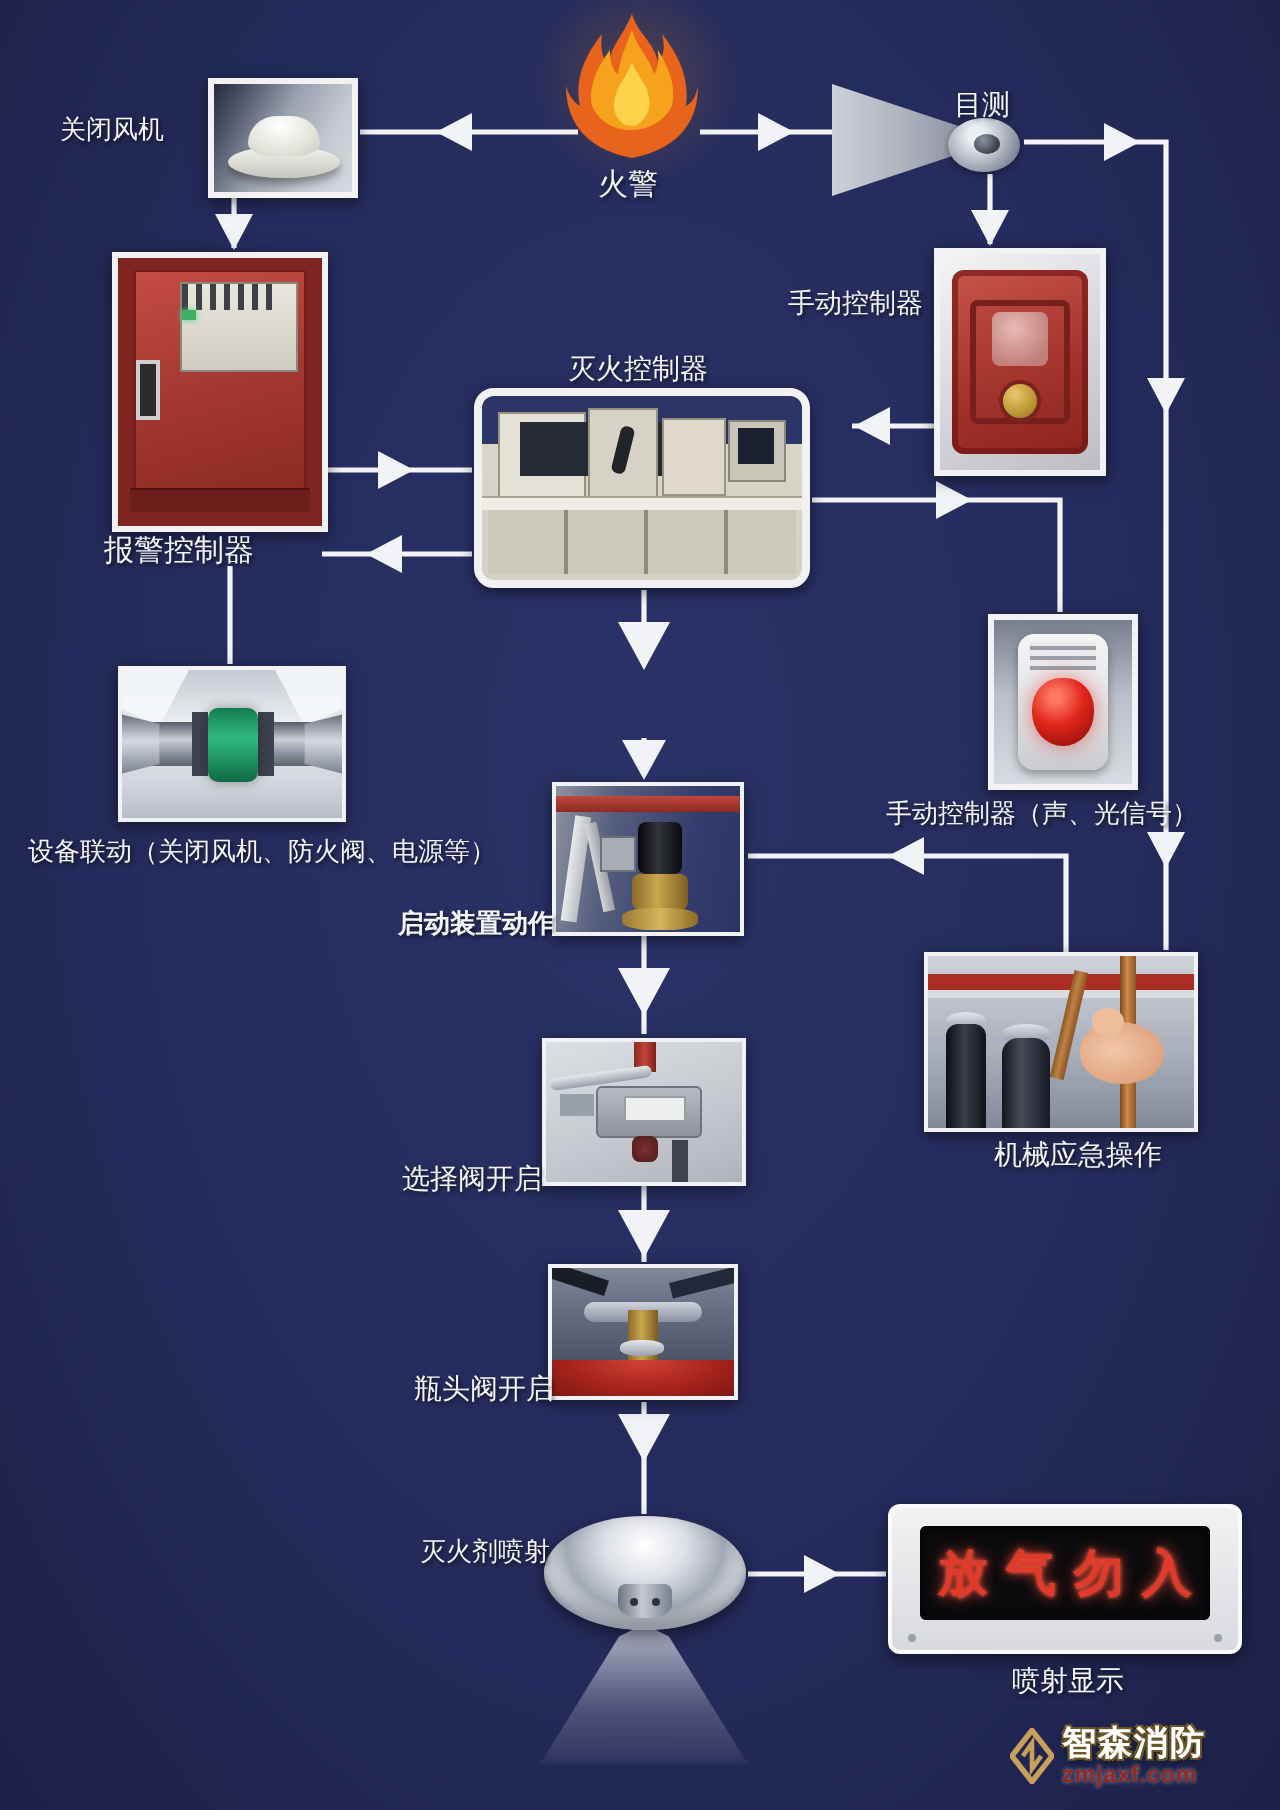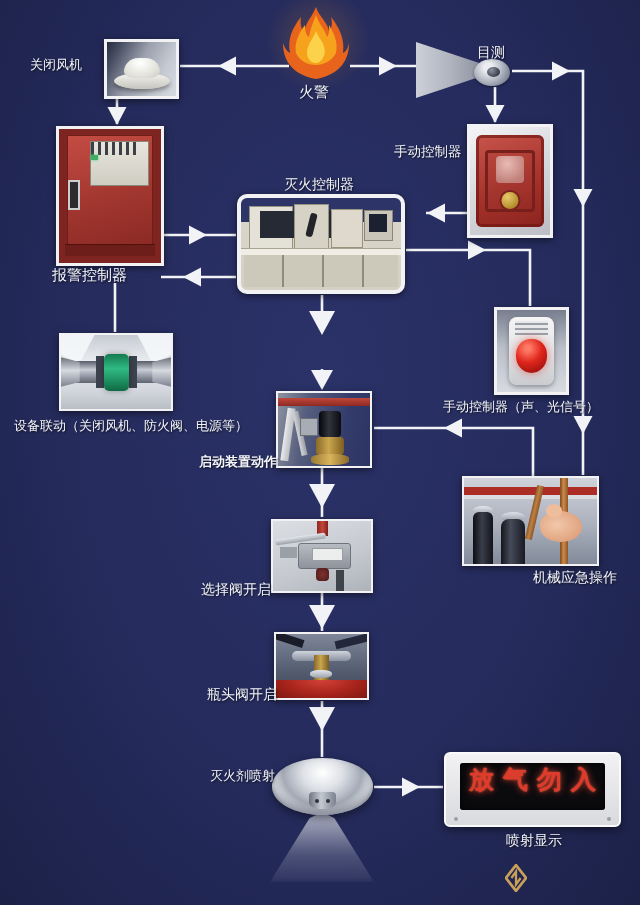--- a/index.html
+++ b/index.html
@@ -16,21 +16,21 @@
     text-shadow:1px 1px 2px rgba(0,0,0,.65);}
   .l-fire{left:299px;top:83px;font-size:15px;}
   .l-det{left:30px;top:56px;font-size:13px;}
   .l-visual{left:477px;top:44px;font-size:14px;}
   .l-manual{left:394px;top:143px;font-size:13.5px;}
   .l-alarmctrl{left:52px;top:266px;font-size:15px;}
   .l-extctrl{left:284px;top:176px;font-size:14px;}
   .l-linkage{left:14px;top:417px;font-size:13px;}
   .l-start{left:199px;top:453px;font-size:13px;font-weight:bold;}
   .l-alarmdisp{left:443px;top:398px;font-size:13px;}
-  .l-mech{left:497px;top:569px;font-size:14px;margin-left:36px;}
+  .l-mech{left:497px;top:569px;font-size:14px;}
   .l-select{left:201px;top:581px;font-size:14px;}
   .l-bottle{left:207px;top:686px;font-size:14px;font-family:Liberation Mono, monospace;}
   .l-spray{left:210px;top:767px;font-size:13px;}
   .l-spraydisp{left:506px;top:832px;font-size:14px;}
 
   .ph{position:absolute;box-sizing:border-box;border:3px solid #f2f2f4;overflow:hidden;
     box-shadow:0 2px 7px rgba(0,0,0,.5);}
   .ph>div{position:absolute;}
 
   
@@ -192,21 +192,21 @@
     background:linear-gradient(180deg,rgba(246,248,252,.85),rgba(212,217,227,.30) 60%,rgba(200,206,218,.10));
     filter:blur(2.5px);opacity:.8;}
 
   
   .sign-frame{position:absolute;left:444px;top:752px;width:177px;height:75px;border-radius:6px;
     box-sizing:border-box;border:2px solid #fafafa;
     background:linear-gradient(180deg,#f2f2f4,#d9dade);
     box-shadow:0 3px 8px rgba(0,0,0,.45);}
   .sign-screen{position:absolute;left:14px;right:14px;top:9px;bottom:15px;border-radius:3px;
     background:#0b0b0e;box-shadow:inset 0 0 7px #000;
-    display:flex;justify-content:center;}
+    display:flex;align-items:center;justify-content:center;}
   .sign-text{color:#e03a2a;font-weight:bold;font-size:25px;letter-spacing:9px;padding-left:9px;
     text-shadow:0 0 7px rgba(255,70,50,.9),0 0 2px rgba(255,130,95,.85);}
   .sign-screw{position:absolute;width:4px;height:4px;border-radius:50%;background:#9aa0aa;bottom:4px;}
 
   
   .delay-box{position:absolute;left:278px;top:337px;width:82px;height:31px;box-sizing:border-box;
     border:2.5px solid #f2f3f6;border-radius:7px;background:rgba(18,22,54,.25);
     display:flex;align-items:center;justify-content:center;
     color:#fff;font-size:14px;font-weight:bold;text-shadow:1px 1px 2px rgba(0,0,0,.6);}
 
@@ -446,15 +446,19 @@
   </div>
   <div class="label l-spraydisp">喷射显示</div>
 
   <div class="wm">
     <div class="wm-logo">
       <svg viewBox="0 0 24 30" width="22" height="28">
         <path d="M12 1 L23 15 L12 29 L1 15 Z" fill="none" stroke="#c9a05a" stroke-width="3"></path>
         <path d="M7 15 L12 8 L12 22 L17 15" fill="none" stroke="#c9a05a" stroke-width="2.5"></path>
       </svg>
     </div>
+    <div class="wm-txt">
+      <div class="wm-brand">智森消防</div>
+      <div class="wm-site">zmjaxf.com</div>
+    </div>
   </div>
 
 </div>
 
 </body></html>

